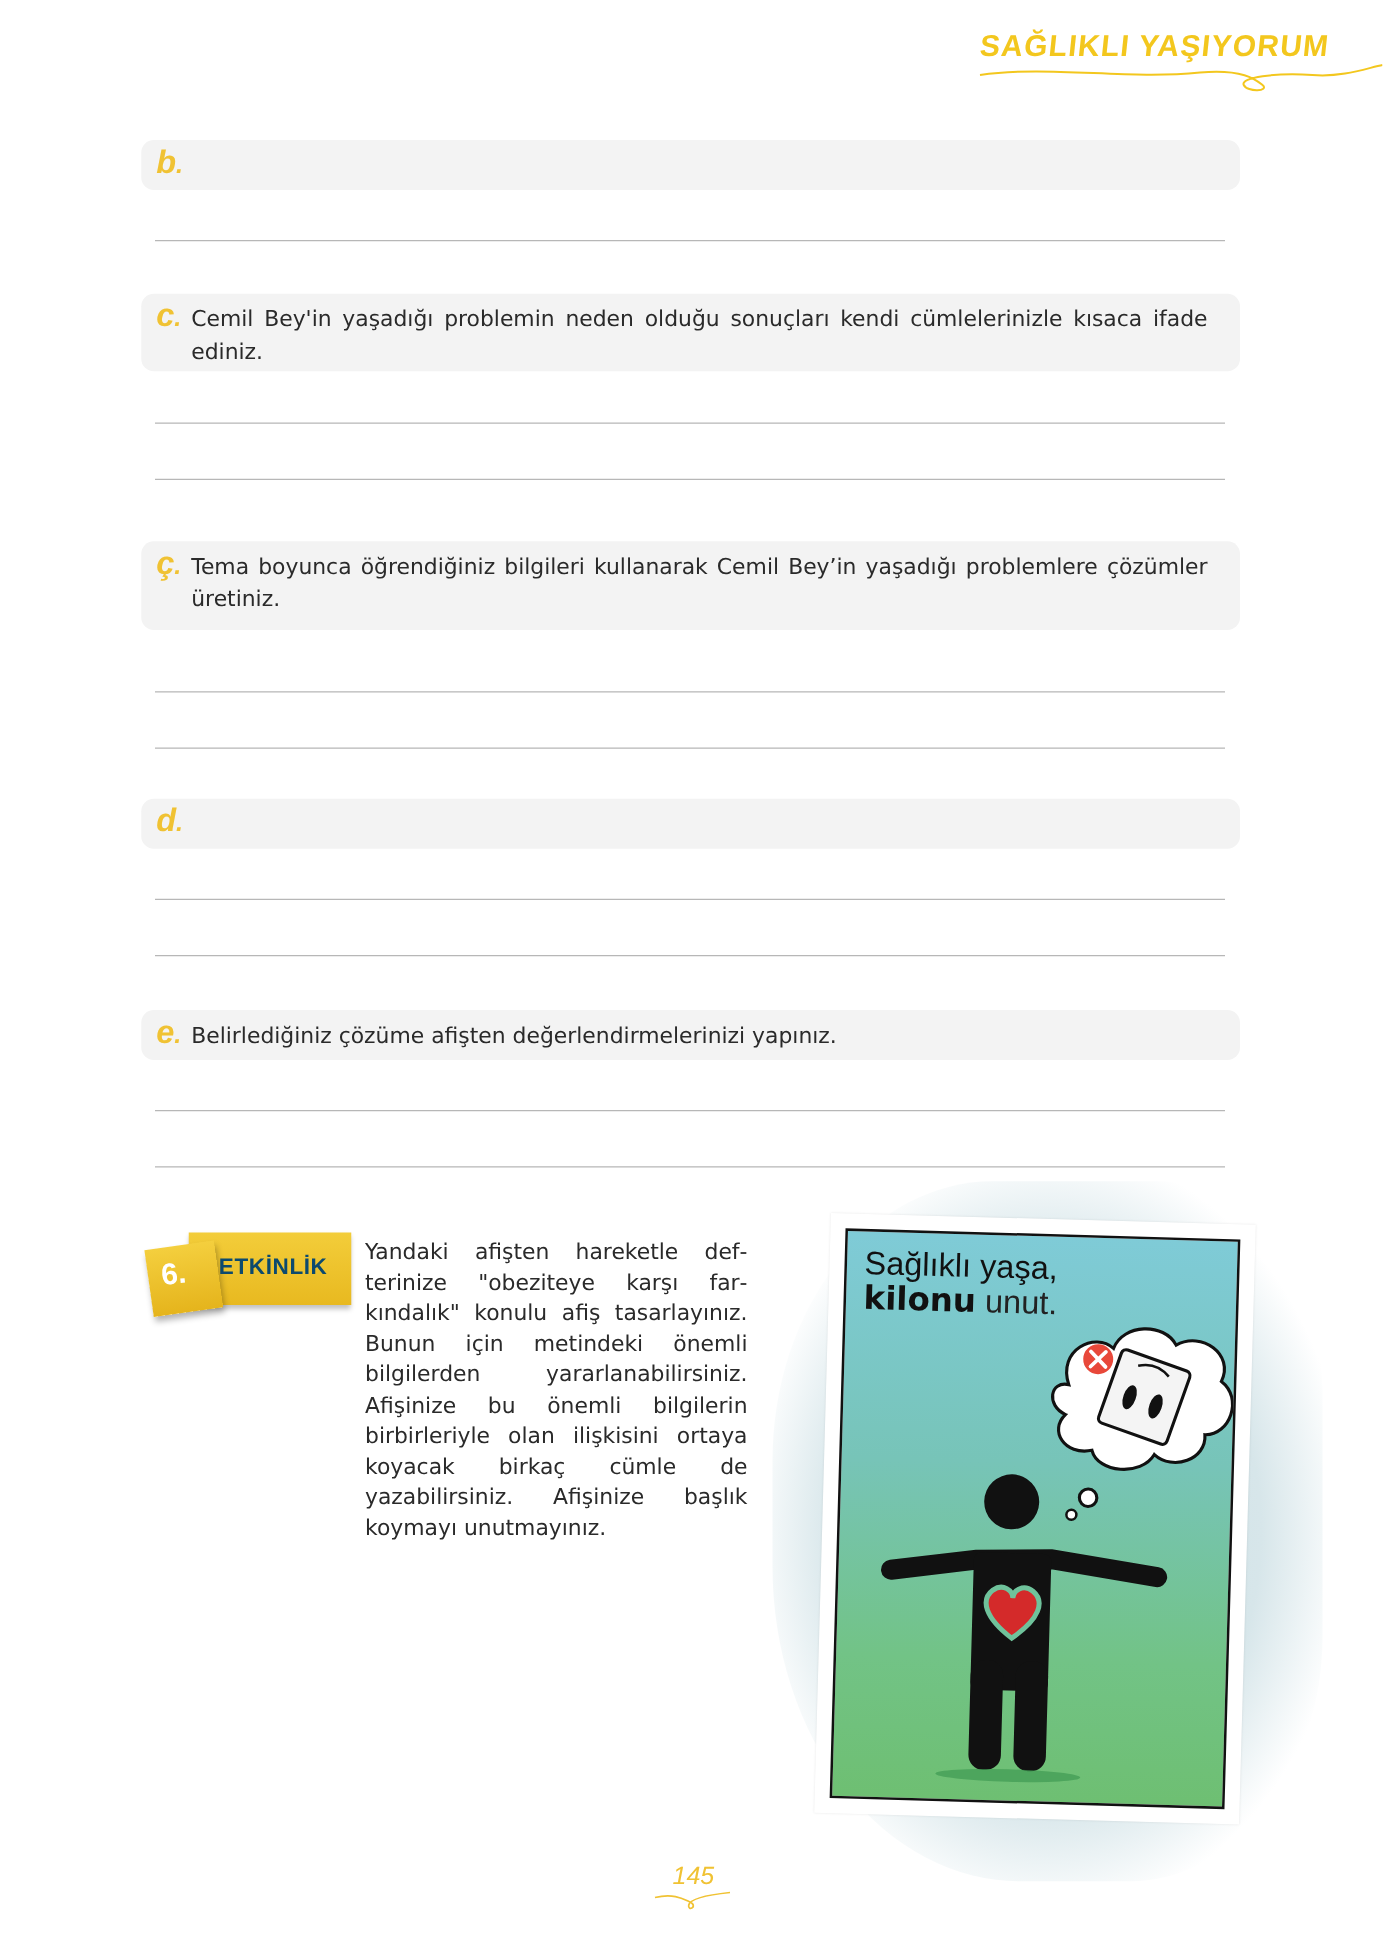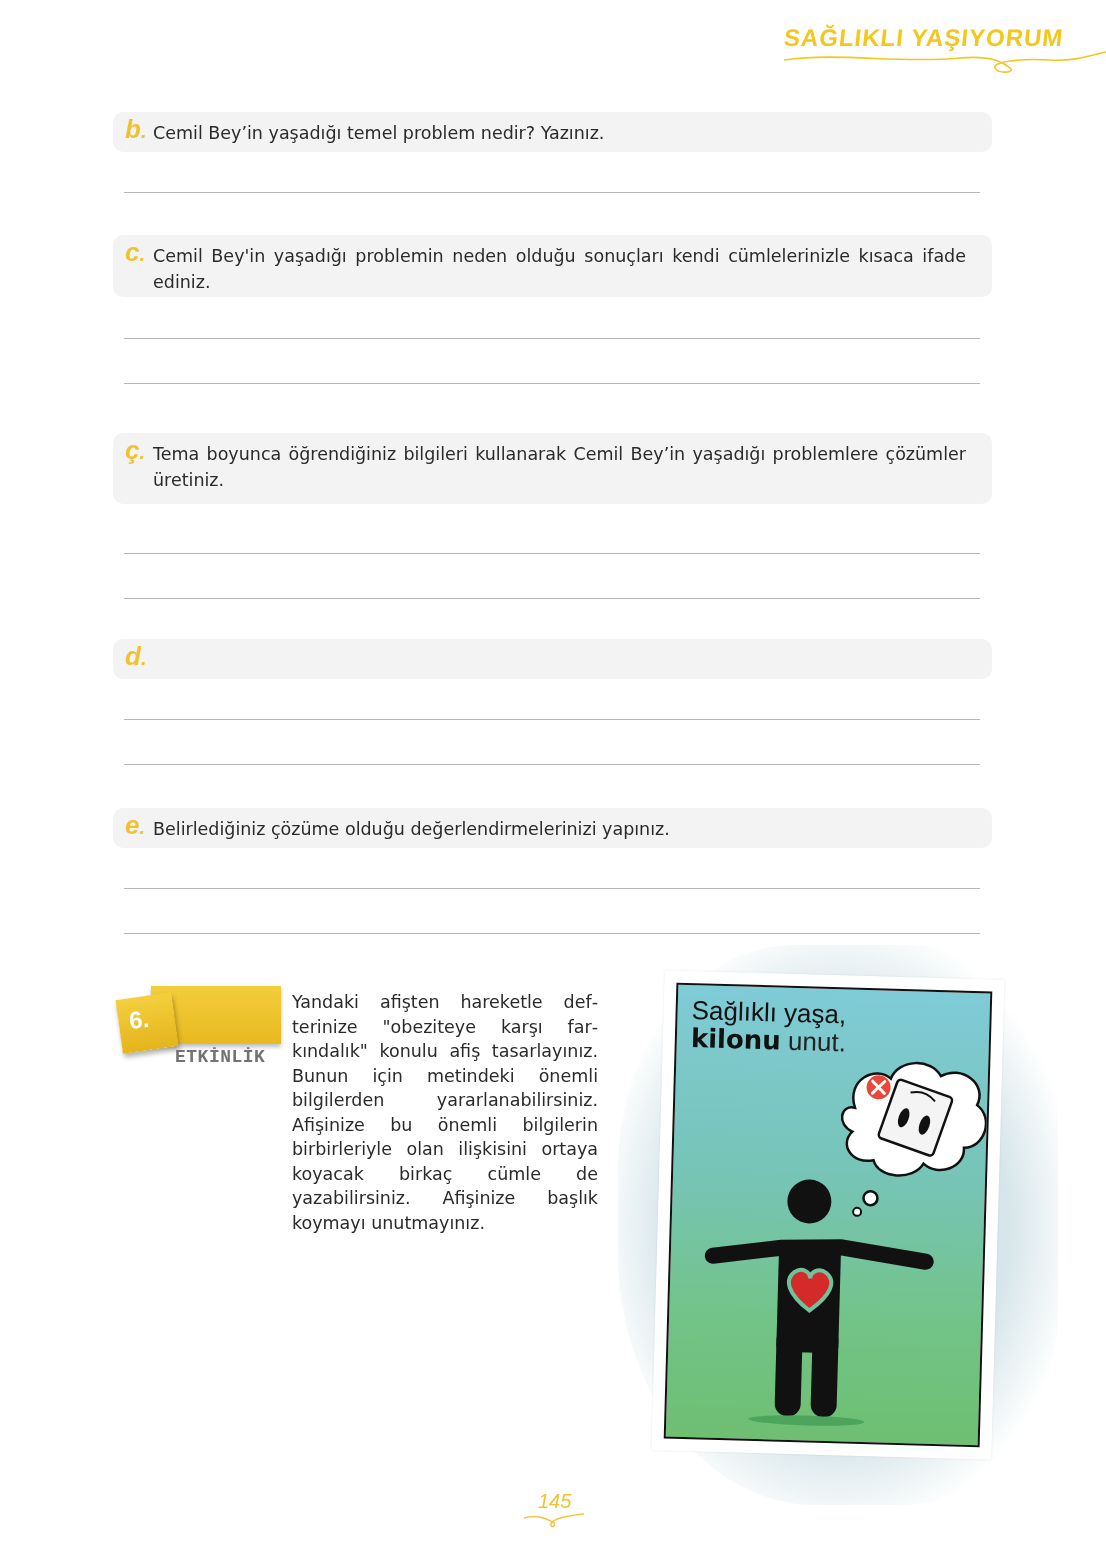--- a/index.html
+++ b/index.html
@@ -42,22 +42,22 @@
     position: absolute; left: 6px; top: 10px; width: 56px; height: 54px;
     background: linear-gradient(180deg, #f4cf3e 0%, #e5b41c 100%);
     transform: rotate(-8deg);
     box-shadow: 1px 4px 5px rgba(0,0,0,0.3);
   }
   .badge-num {
     position: absolute; left: 16px; top: 20px; font-family: "Liberation Sans", sans-serif;
     font-weight: bold; font-size: 24px; color: #fff; transform: rotate(-6deg);
   }
   .badge-label {
-    position: absolute; left: 62px; top: 17px; font-family: Liberation Mono, monospace;
-    font-weight: bold; font-size: 18px; color: #737373; letter-spacing: 0.5px; margin-top: 44px;
+    position: absolute; left: 62px; top: 17px; font-family: Liberation Sans, sans-serif;
+    font-weight: bold; font-size: 18px; color: #0c4a6e; letter-spacing: 0.5px;
   }
 
   .activity-text {
     position: absolute; left: 292px; top: 990px; width: 306px;
     font-size: 17.5px; line-height: 24.5px; color: #2a2a2a;
     text-align: justify; hyphens: manual;
   }
 
   .poster-wrap { position: absolute; left: 598px; top: 935px; width: 470px; height: 580px; }
   .wash {
@@ -98,21 +98,20 @@
 </head>
 <body>
 
 <div class="header-title">SAĞLIKLI YAŞIYORUM</div>
 <svg class="header-swirl" width="330" height="32" viewBox="0 0 330 32">
   <path d="M4 18 C60 10, 120 22, 180 16 C215 13, 225 22, 230 26 C236 31, 218 32, 215 26 C212 20, 240 16, 270 18 C295 20, 315 12, 326 10" fill="none" stroke="#f3c71e" stroke-width="1.6"></path>
 </svg>
 
 <div class="qbox" style="top:112px; height:40px;">
   <span class="qletter"><span>b</span><span class="dot">.</span></span>
-  <span>Cemil Bey’in yaşadığı temel problem nedir? Yazınız.</span>
 </div>
 <div class="line" style="top:192px;"></div>
 
 <div class="qbox" style="top:235px; height:62px;">
   <span class="qletter"><span>c</span><span class="dot">.</span></span>
   <span>Cemil Bey'in yaşadığı problemin neden olduğu sonuçları kendi cümlelerinizle kısaca ifade ediniz.</span>
 </div>
 <div class="line" style="top:338px;"></div>
 <div class="line" style="top:383px;"></div>
 
@@ -124,21 +123,21 @@
 <div class="line" style="top:598px;"></div>
 
 <div class="qbox" style="top:639px; height:40px;">
   <span class="qletter"><span>d</span><span class="dot">.</span></span>
 </div>
 <div class="line" style="top:719px;"></div>
 <div class="line" style="top:764px;"></div>
 
 <div class="qbox" style="top:808px; height:40px;">
   <span class="qletter"><span>e</span><span class="dot">.</span></span>
-  <span>Belirlediğiniz çözüme olduğu değerlendirmelerinizi yapınız.</span>
+  <span>Belirlediğiniz çözüme afişten değerlendirmelerinizi yapınız.</span>
 </div>
 <div class="line" style="top:888px;"></div>
 <div class="line" style="top:933px;"></div>
 
 <div class="badge">
   <div class="badge-ribbon"></div>
   <div class="badge-square"></div>
   <div class="badge-num">6.</div>
   <div class="badge-label">ETKİNLİK</div>
 </div>

